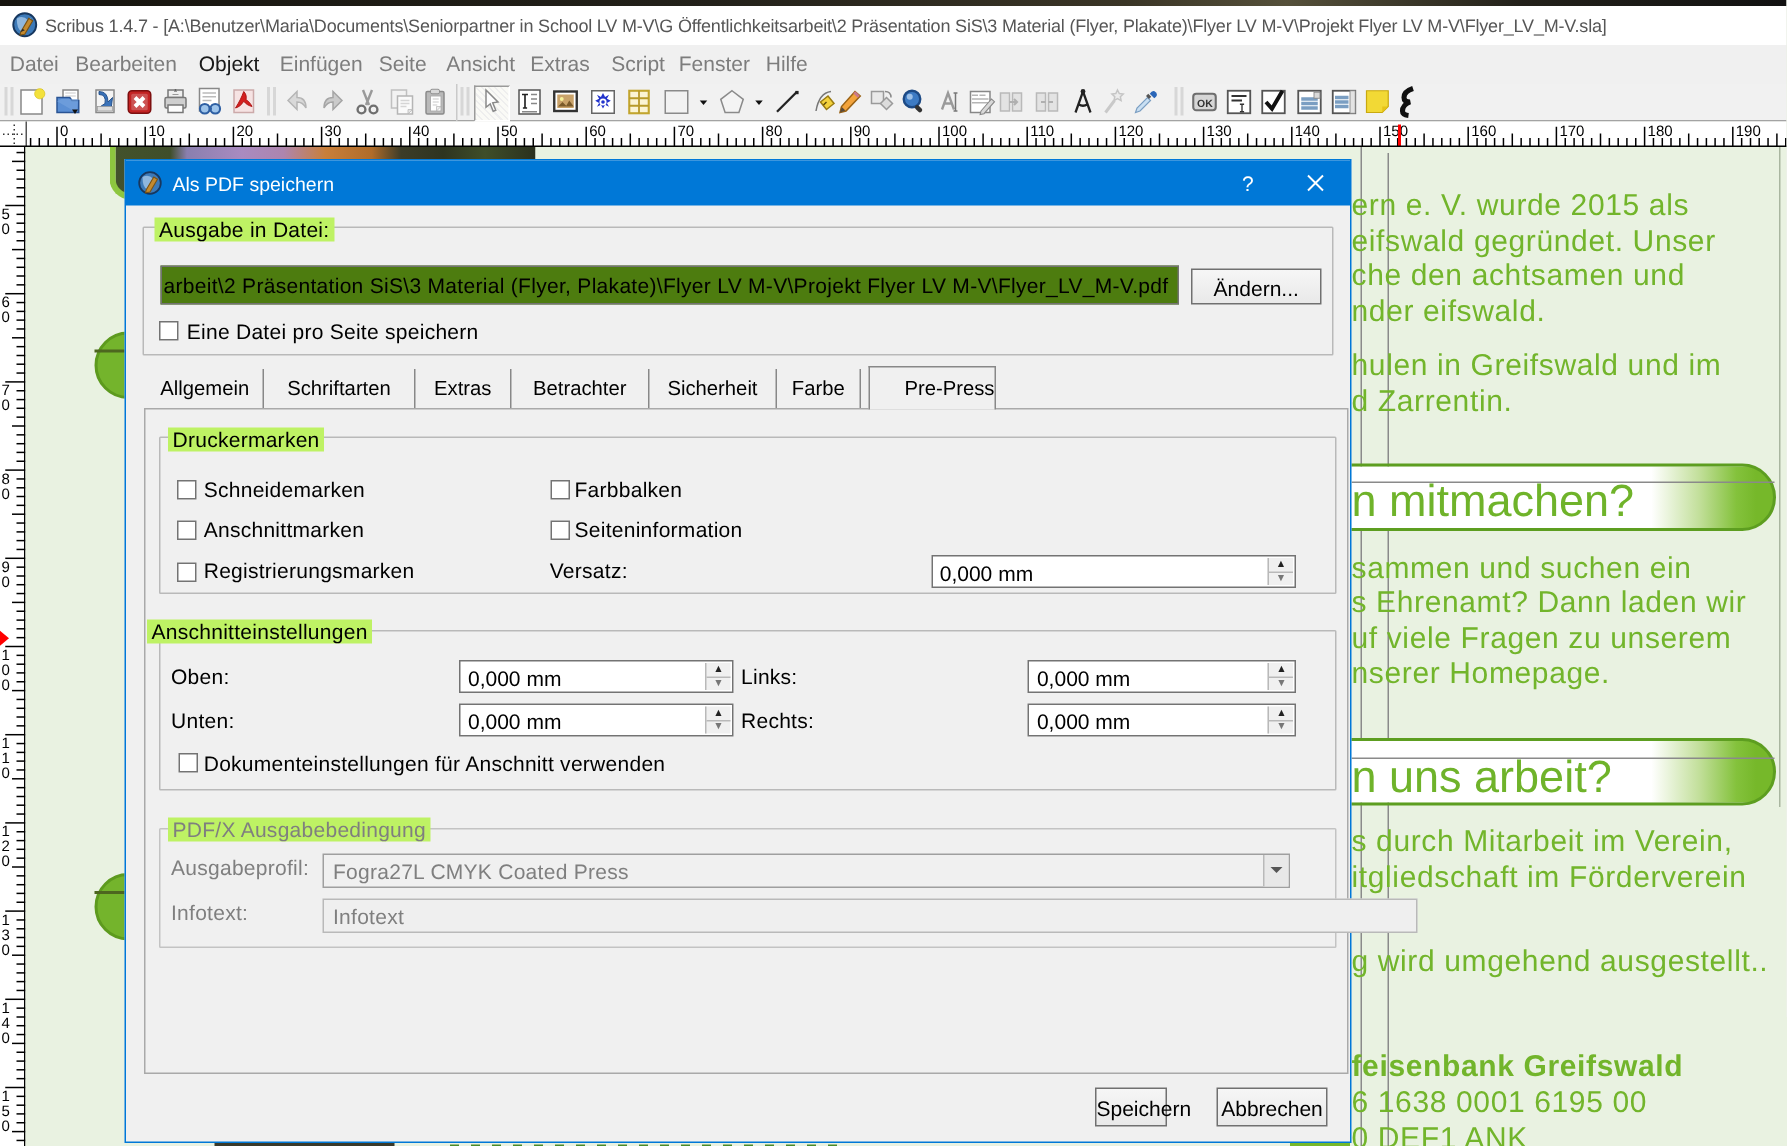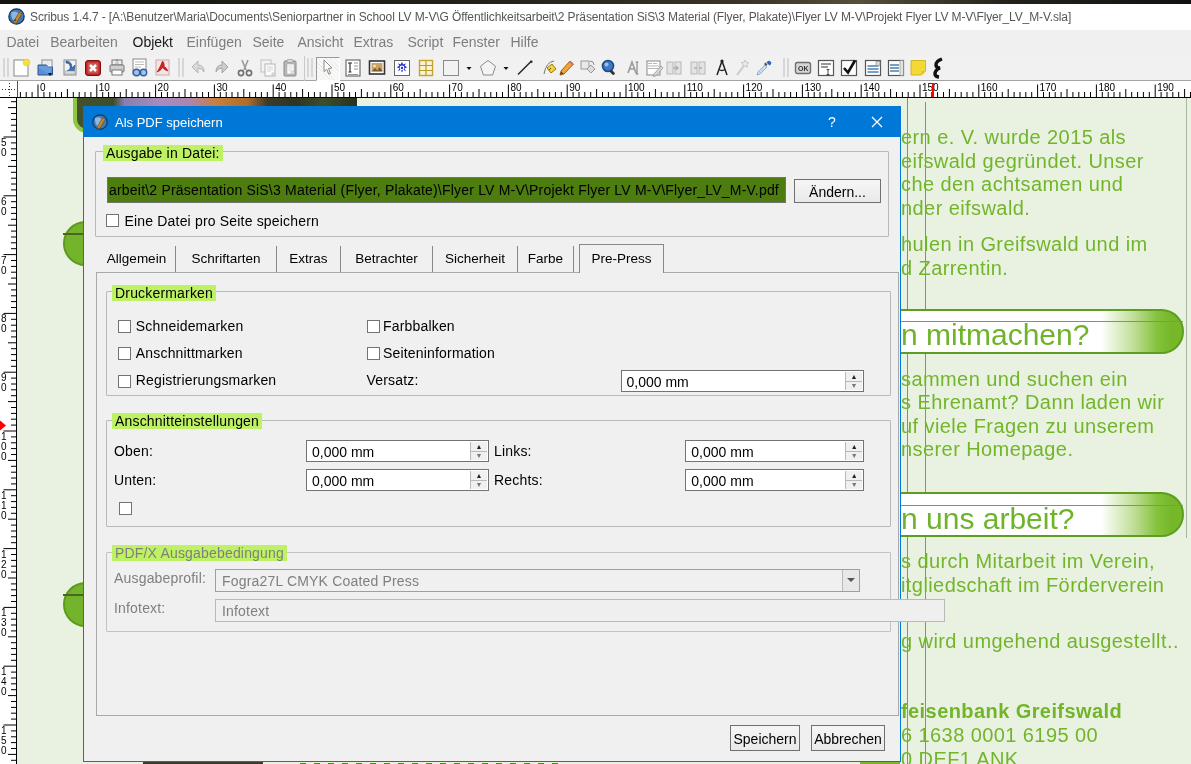--- a/index.html
+++ b/index.html
@@ -687,21 +687,21 @@
 <div class="input" style="left:23px;top:70px;width:679px;height:26px;padding:4px 0 0 1px">arbeit\2 Präsentation SiS\3 Material (Flyer, Plakate)\Flyer LV M-V\Projekt Flyer LV M-V\Flyer_LV_M-V.pdf</div>
 <div class="btn" style="left:710px;top:72px;width:87px;height:24px;padding-top:4px">Ändern...</div>
 <div class="cb" style="left:22px;top:107px"></div>
 <div class="d13" style="left:40.5px;top:105.5px">Eine Datei pro Seite speichern</div>
 <div class="tab" style="left:14px;width:78px">Allgemein</div>
 <div class="tab" style="left:92px;width:101px">Schriftarten</div>
 <div class="tab" style="left:193px;width:64px">Extras</div>
 <div class="tab" style="left:257px;width:92px">Betrachter</div>
 <div class="tab" style="left:349px;width:85px">Sicherheit</div>
 <div class="tab" style="left:434px;width:56px">Farbe</div>
-<div class="abs" style="left:495px;top:137px;width:85px;height:29px;background:#f0f0f0;border:1px solid #888;border-bottom:none;font-size:13.5px;text-align:center;padding-top:6px;z-index:3">Pre-Press</div>
+<div class="abs" style="left:495px;top:137px;width:85px;height:29px;background:#f0f0f0;border:1px solid #888;border-bottom:none;font-size:13.5px;text-align:right;padding-top:6px;z-index:3">Pre-Press</div>
 <div class="panel"></div>
 <div class="group" style="left:22px;top:184px;width:785px;height:105px"></div>
 <div class="glabel" style="left:28px;top:178px">Druckermarken</div>
 <div class="cb" style="left:34px;top:213px"></div>
 <div class="d13" style="left:51.8px;top:210.8px">Schneidemarken</div>
 <div class="cb" style="left:34px;top:240.3px"></div>
 <div class="d13" style="left:51.8px;top:238.1px">Anschnittmarken</div>
 <div class="cb" style="left:34px;top:267.5px"></div>
 <div class="d13" style="left:51.8px;top:265.3px">Registrierungsmarken</div>
 <div class="cb" style="left:282.5px;top:213px"></div>
@@ -711,21 +711,21 @@
 <div class="d13" style="left:282.5px;top:265.3px">Versatz:</div>
 <div class="spin" style="left:536.5px;top:262.7px;width:243.5px;height:22px">
       <div class="spintxt">0,000 mm</div>
       <div class="spinbtns">
         <div class="sarr" style="top:0">▲</div>
         <div class="sarr" style="bottom:0;color:#777">▼</div>
         <div style="position:absolute;left:0;top:50%;width:100%;height:1px;background:#b9b9b9"></div>
       </div>
     </div>
 <div class="group" style="left:22px;top:313px;width:785px;height:107px"></div>
-<div class="glabel" style="left:28px;top:306px">Anschnitteinstellungen</div>
+<div class="glabel" style="left:14px;top:306px">Anschnitteinstellungen</div>
 <div class="d13" style="left:30px;top:336px">Oben:</div>
 <div class="d13" style="left:30px;top:364.7px">Unten:</div>
 <div class="d13" style="left:410px;top:336px">Links:</div>
 <div class="d13" style="left:410px;top:364.7px">Rechts:</div>
 <div class="spin" style="left:222px;top:333.3px;width:183px;height:22px">
       <div class="spintxt">0,000 mm</div>
       <div class="spinbtns">
         <div class="sarr" style="top:0">▲</div>
         <div class="sarr" style="bottom:0;color:#777">▼</div>
         <div style="position:absolute;left:0;top:50%;width:100%;height:1px;background:#b9b9b9"></div>
@@ -749,24 +749,25 @@
     </div>
 <div class="spin" style="left:601.3px;top:362px;width:179px;height:22px">
       <div class="spintxt">0,000 mm</div>
       <div class="spinbtns">
         <div class="sarr" style="top:0">▲</div>
         <div class="sarr" style="bottom:0;color:#777">▼</div>
         <div style="position:absolute;left:0;top:50%;width:100%;height:1px;background:#b9b9b9"></div>
       </div>
     </div>
 <div class="cb" style="left:34.5px;top:395px"></div>
+<div class="d13" style="left:51.8px;top:393.5px">Dokumenteinstellungen für Anschnitt verwenden</div>
 <div class="group" style="left:22px;top:445px;width:785px;height:80px;border-color:#c3c3c3"></div>
 <div class="glabel gray" style="left:28px;top:438px">PDF/X Ausgabebedingung</div>
 <div class="d13 gray" style="left:30px;top:463px">Ausgabeprofil:</div>
 <div class="combo" style="left:131px;top:461.5px;width:645px;height:23px">
 <div style="position:absolute;left:6px;top:3px">Fogra27L CMYK Coated Press</div>
 <div style="position:absolute;right:0;top:0;width:17px;height:100%;border-left:1px solid #b9b9b9;background:#e8e8e8"></div>
 <div style="position:absolute;right:4px;top:8px;width:0;height:0;border:4px solid transparent;border-top-color:#555"></div>
     </div>
 <div class="d13 gray" style="left:30px;top:493px">Infotext:</div>
 <div class="abs" style="left:131px;top:491.8px;width:730px;height:23px;background:#efefef;border:1px solid #b9b9b9;font-size:14px;letter-spacing:0.18px;color:#7f7f7f;padding:3px 0 0 6px">Infotext</div>
-<div class="btn" style="left:646px;top:618px;width:70px;height:26px;padding-top:5px">Speichern</div>
+<div class="btn" style="left:646px;top:618px;width:48px;height:26px;padding-top:5px">Speichern</div>
 <div class="btn" style="left:727px;top:618px;width:74px;height:26px;padding-top:5px">Abbrechen</div>
 </div>
 </body></html>

